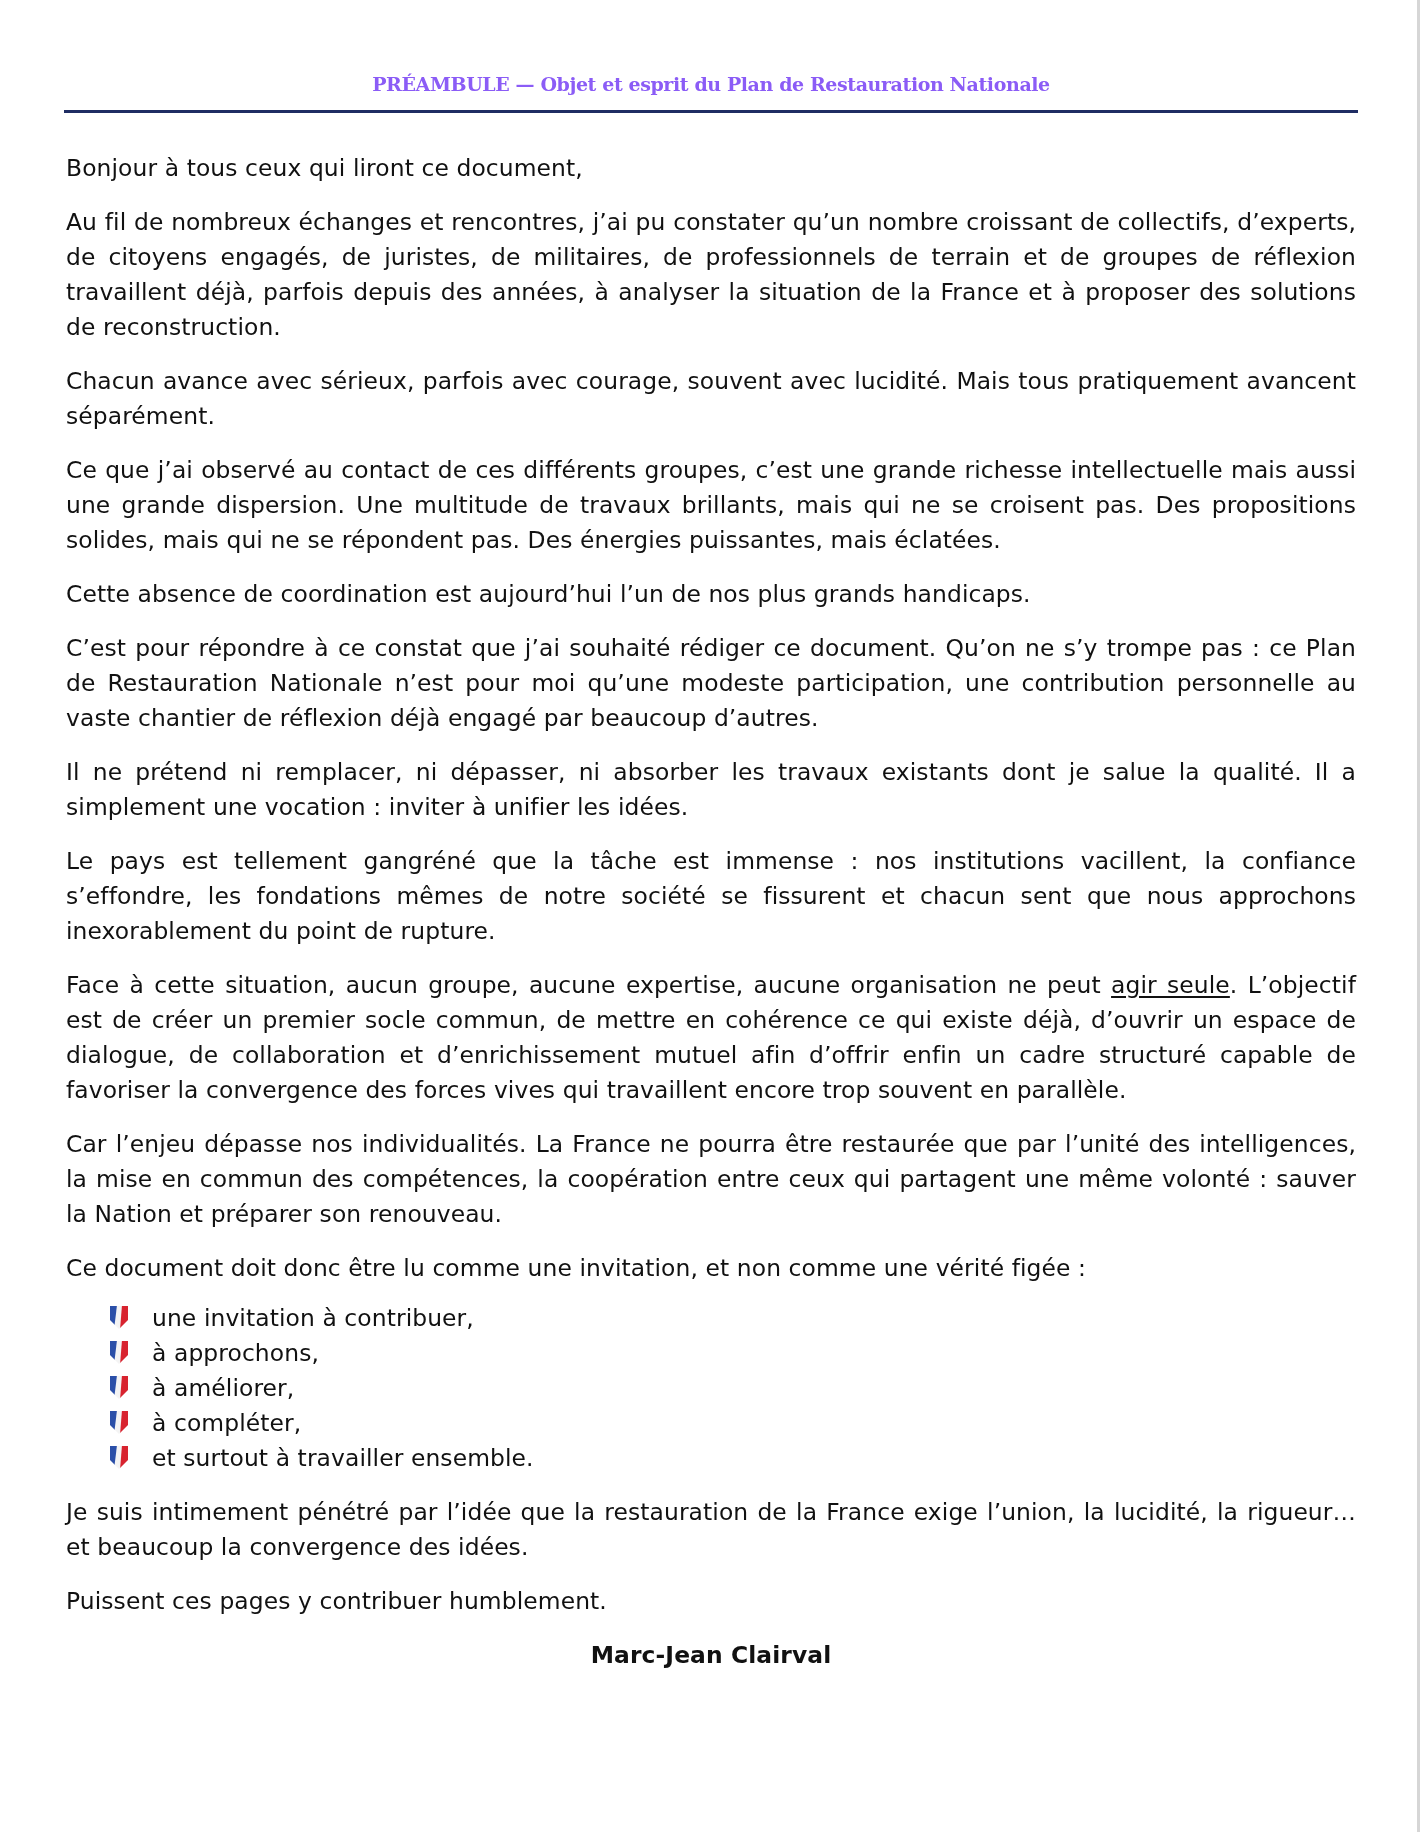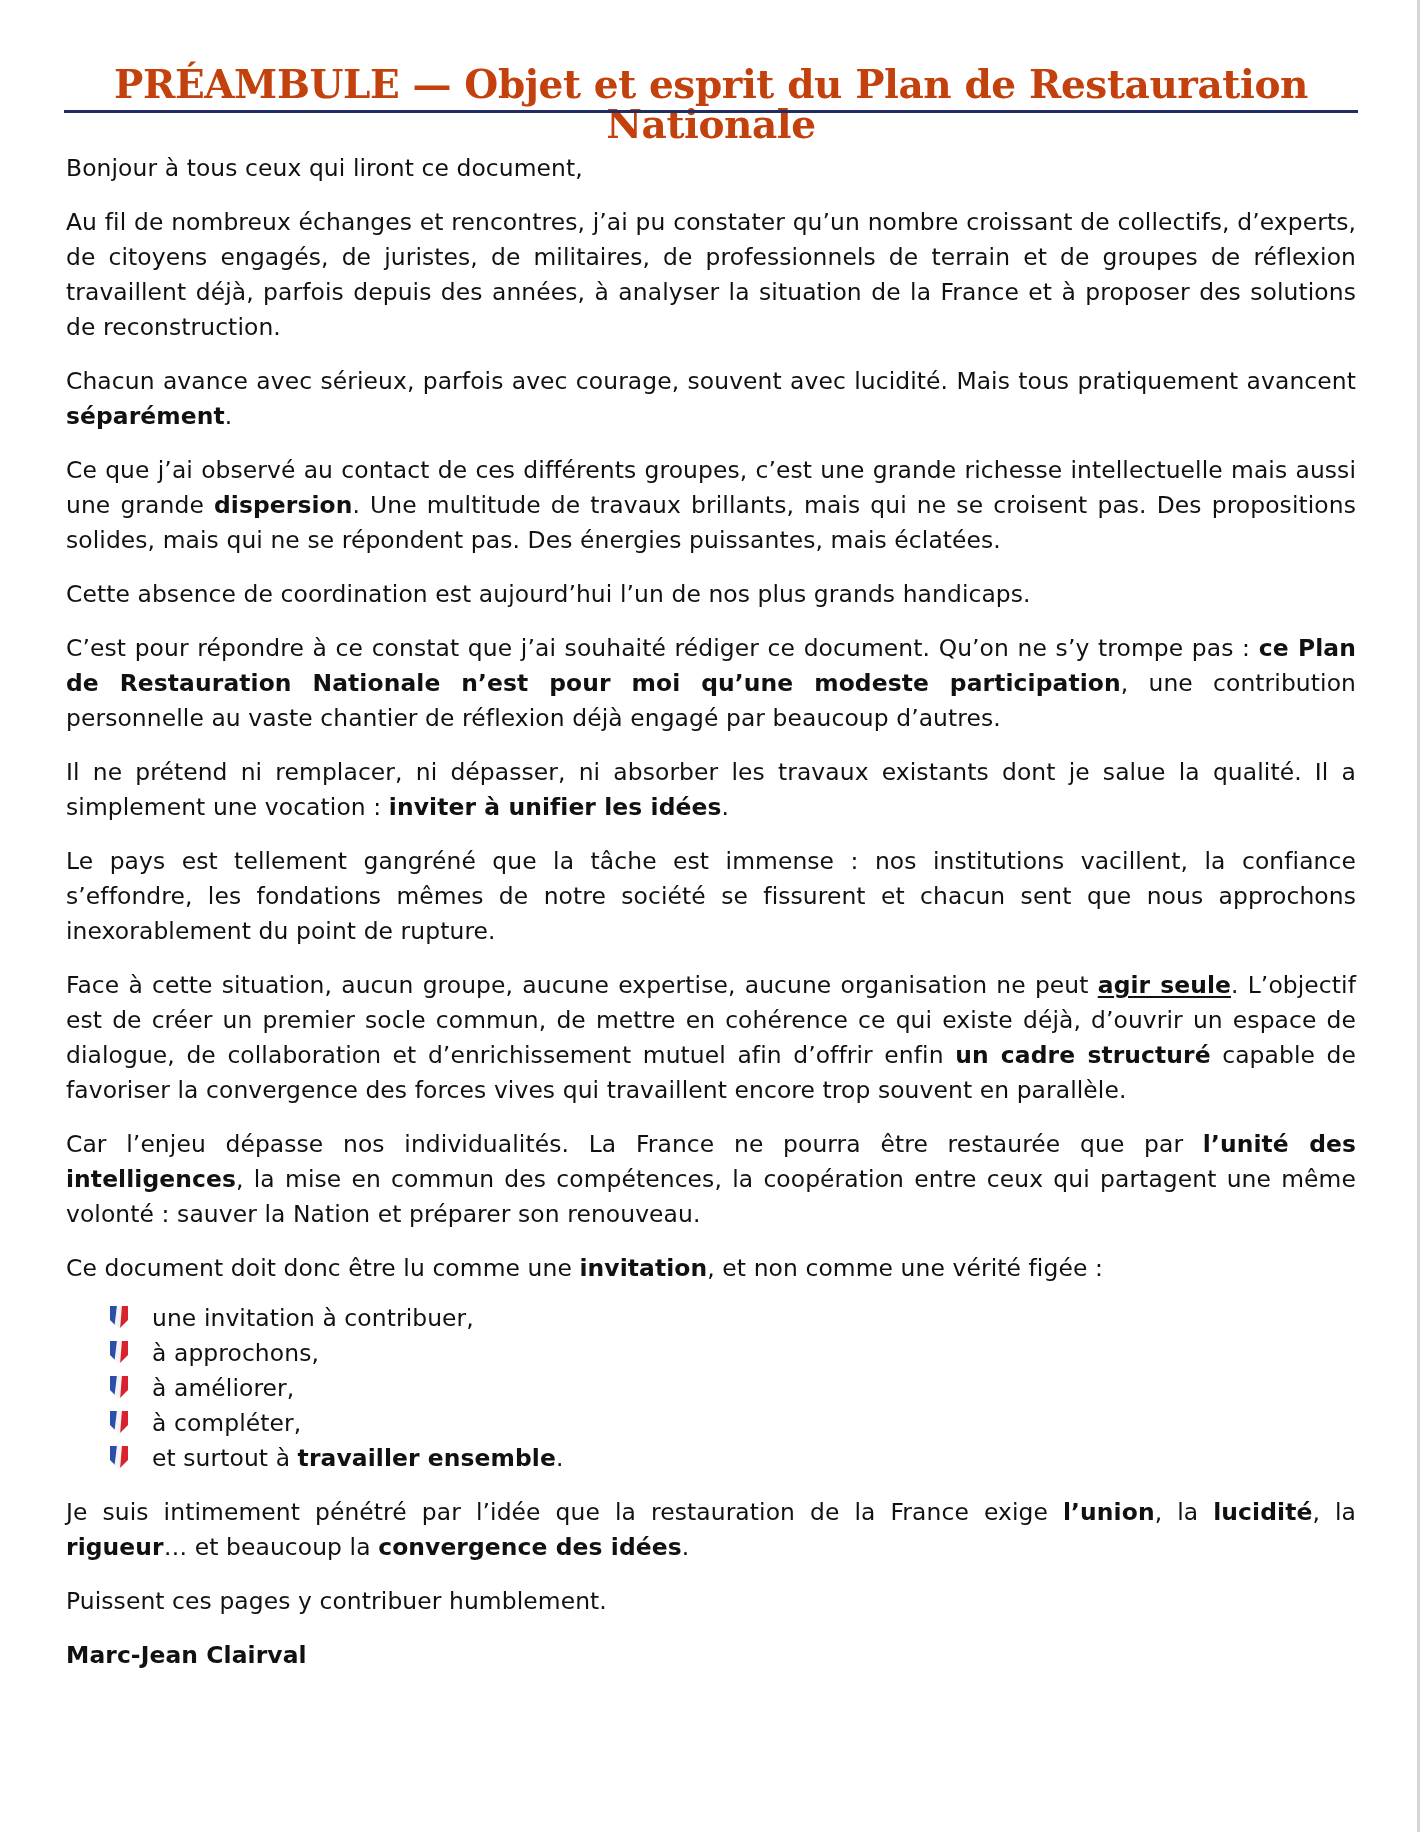--- a/index.html
+++ b/index.html
@@ -5,33 +5,33 @@
     html, body { margin: 0; padding: 0; background: #ffffff; }
     body { width: 1420px; height: 1832px; position: relative; overflow: hidden; }
     .page-edge { position: absolute; top: 0; right: 0; width: 3px; height: 1832px; background: #d6d6d6; }
     .page {
       position: absolute; left: 66px; top: 0; width: 1290px;
       font-family: "DejaVu Sans", sans-serif; color: #111111;
       font-size: 23.4px; line-height: 35px; letter-spacing: 0.1px;
     }
     .title {
       position: absolute; left: 0; top: 64px; width: 1290px; text-align: center;
-      font-family: "DejaVu Serif", serif; font-weight: bold; font-size: 39px;
-      color: #c2410c; letter-spacing: -0.4px; line-height: 40px; margin: 0;
+      font-family: "DejaVu Serif", serif; font-weight: bold; font-size: 19px;
+      color: #8b5cf6; letter-spacing: -0.4px; line-height: 40px; margin: 0;
     }
     .rule { position: absolute; left: -2px; top: 110px; width: 1294px; height: 3px; background: #1f2d63; }
     .body { position: absolute; left: 0; top: 151px; width: 1290px; }
     p { margin: 0 0 19px 0; text-align: justify; }
     p.last-left { text-align-last: left; }
-    b { font-weight: bold; }
+    b { font-weight: normal; }
     u { text-decoration: underline; text-decoration-thickness: 2px; text-underline-offset: 3px; }
     ul { list-style: none; margin: -4px 0 19px 0; padding: 0; }
     li { position: relative; padding-left: 86px; height: 35px; }
     .shield { position: absolute; left: 43px; top: 4px; width: 20px; height: 25px; }
-    .signature { text-align: left; font-weight: bold; margin-top: 2px; }
+    .signature { text-align: center; font-weight: bold; margin-top: 2px; }
   </style>
 </head>
 <body>
 
 <div class="page-edge"></div>
 
 <div class="page">
   <h1 class="title">PRÉAMBULE — Objet et esprit du Plan de Restauration Nationale</h1>
   <div class="rule"></div>
 

